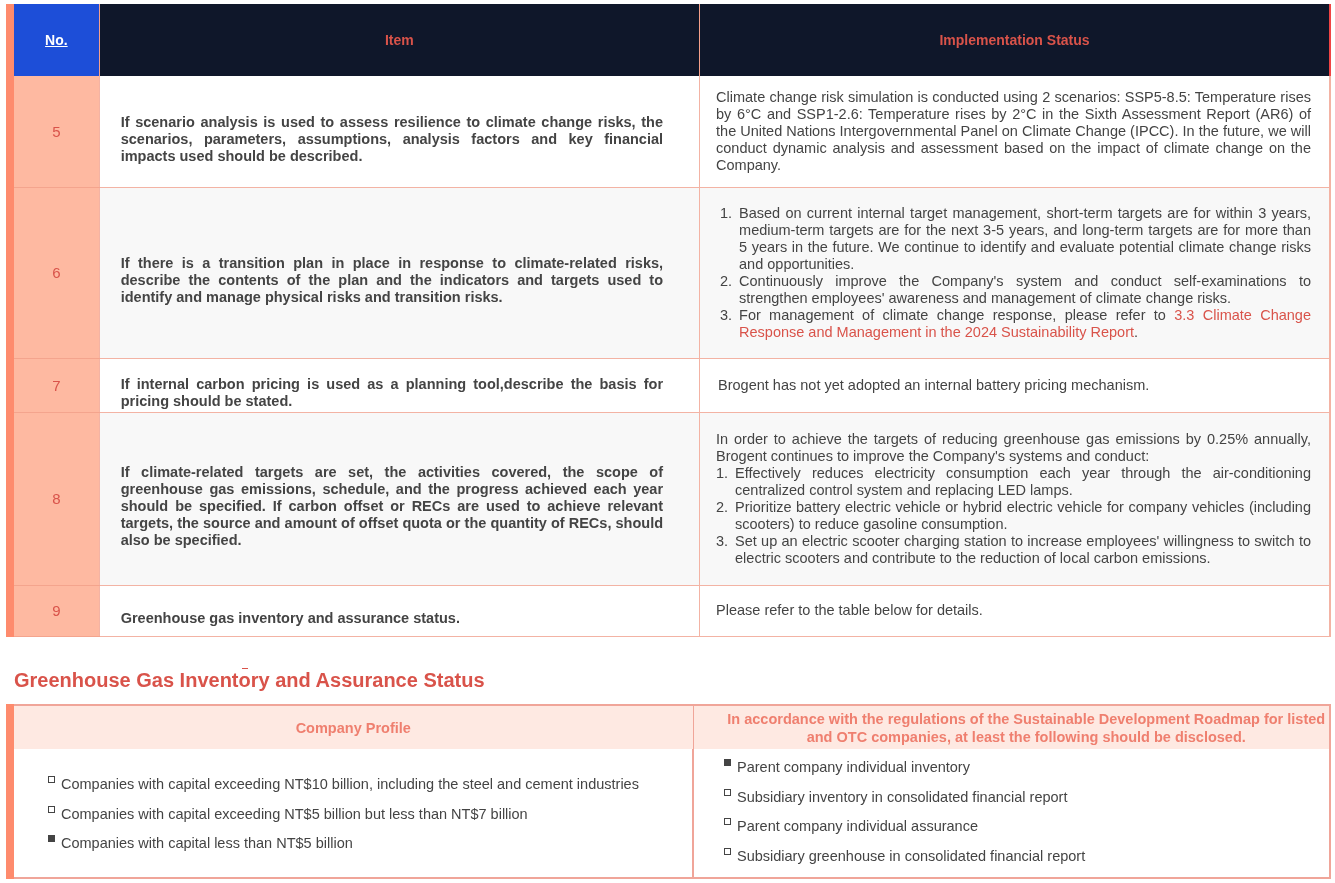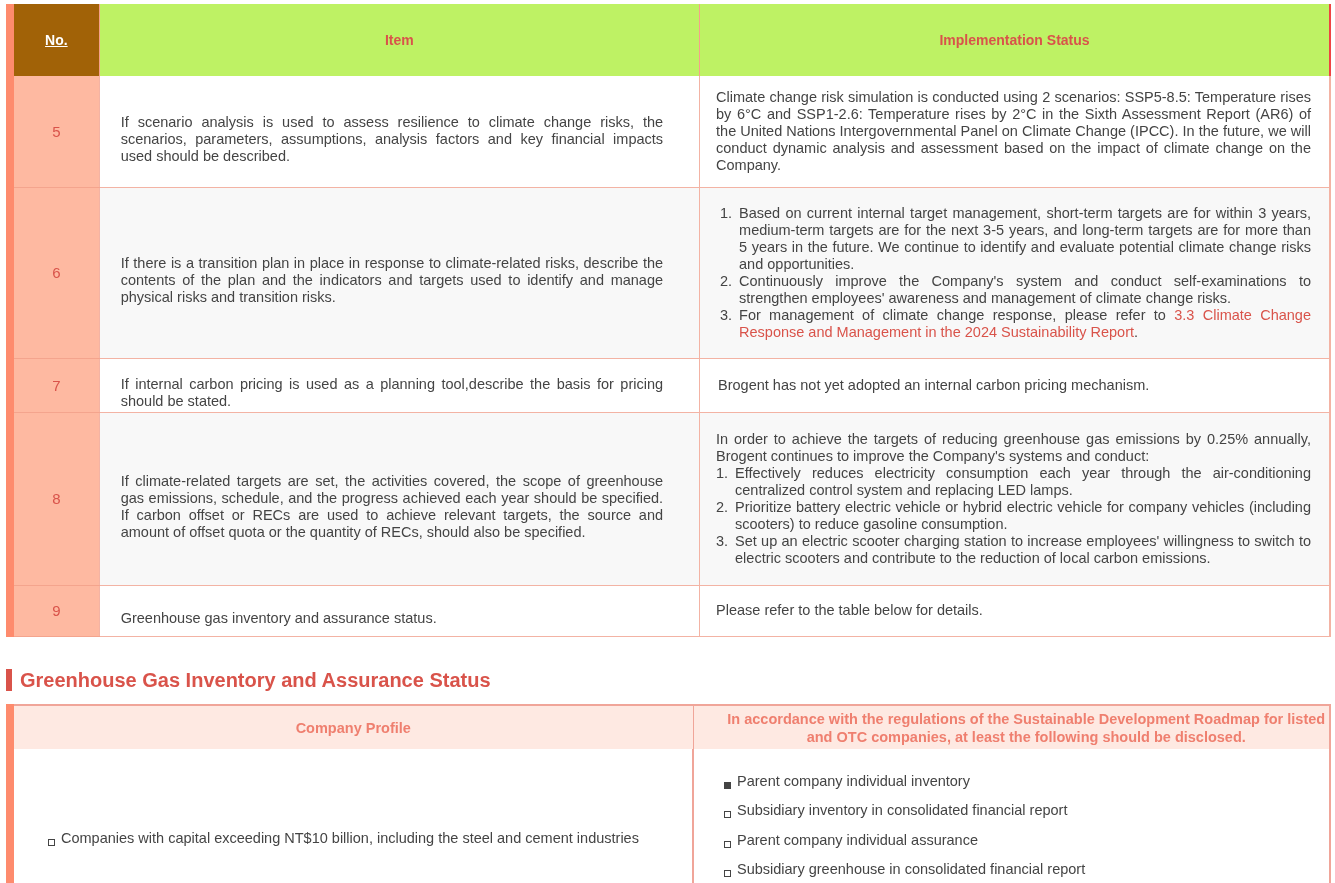--- a/index.html
+++ b/index.html
@@ -8,69 +8,69 @@
     font-family: "Liberation Sans", sans-serif; color: #444444;
   }
   
   .main-table {
     position: absolute; left: 6px; top: 4px; width: 1325px;
     border-collapse: collapse; table-layout: fixed;
     border-left: 8px solid #fe8b6d;
   }
   .main-table th, .main-table td { box-sizing: border-box; }
   .main-table thead th {
-    height: 72px; background: #bef264; color: #d9534a;
+    height: 72px; background: #0f172a; color: #d9534a;
     font-weight: bold; font-size: 14px; text-align: center; vertical-align: middle;
     border-right: 1px solid #f5a08a;
   }
-  .main-table thead th.col-no { background: #a16207; color: #ffffff; text-decoration: underline; }
+  .main-table thead th.col-no { background: #1d4ed8; color: #ffffff; text-decoration: underline; }
   .main-table thead th.col-status { border-right: 2px solid #ef4444; }
   .main-table td {
     font-size: 14.5px; line-height: 17px; vertical-align: middle;
     border-bottom: 1px solid #f3b3a4; border-right: 1px solid #f3b3a4;
   }
   .main-table td.no {
     background: #feb9a1; color: #d9534a; text-align: center; font-size: 15px;
     border-bottom: 1px solid #f4a48d;
   }
-  .main-table td.item { padding: 16px 36px 0 21px; text-align: justify; }
+  .main-table td.item { padding: 16px 36px 0 21px; text-align: justify; font-weight: bold; }
   .main-table td.status { padding: 0 18px 0 16px; text-align: justify; border-right: 2px solid #f3b3a4; }
   .main-table tr.odd td.item, .main-table tr.odd td.status { background: #ffffff; }
   .main-table tr.even td.item, .main-table tr.even td.status { background: #f8f8f8; }
   .ol { margin: 0; padding: 0; list-style: none; }
   .ol li { position: relative; padding-left: 19px; }
   .ol li .num { position: absolute; left: 0; top: 0; }
   .link { color: #d9534a; }
 
   
   .section-title {
-    position: absolute; left: 6px; top: 668px; height: 24px;
-    display: flex; align-items: center;
+    position: absolute; left: 14px; top: 668px; height: 24px;
+    display: flex; align-items: center; flex-direction: column;
   }
   .section-title .bar { width: 6px; height: 22px; background: #d9534a; margin-right: 8px; }
   .section-title .text { color: #d9534a; font-size: 20px; font-weight: bold; }
 
   
   .ghg-table {
     position: absolute; left: 6px; top: 704px; width: 1325px; height: 174px;
     border-collapse: collapse; table-layout: fixed;
     border: 2px solid #f0a599; border-left: 8px solid #fe8b6d;
   }
   .ghg-table th {
     background: #fee9e2; color: #ef7f6f; font-weight: bold; font-size: 14.5px;
     height: 41px; vertical-align: middle; line-height: 18px;
   }
   .ghg-table th.left { text-align: center; border-right: 1px solid #f0a599; }
   .ghg-table th.right { text-align: center; padding-left: 31px; }
   .ghg-table td { vertical-align: top; font-size: 14.5px; }
   .ghg-table td.left { border-right: 2px solid #f0a599; padding: 27px 0 0 34px; }
   .ghg-table td.right { padding: 10px 0 0 30px; }
   .check-list { margin: 0; padding: 0; list-style: none; }
-  .check-list li { display: flex; align-items: flex-end; }
-  .td-left-list li { height: 29.5px; margin-top: 40px; }
+  .check-list li { display: flex; align-items: flex-start; }
+  .td-left-list li { height: 29.5px; }
   .td-right-list li { height: 29.5px; }
   .box {
     display: inline-block; width: 7px; height: 7px; margin-right: 6px;
     border: 1px solid #444444; box-sizing: border-box; flex: none;
   }
   .box.checked { background: #444444; }
 </style>
 </head>
 <body>
 
@@ -112,21 +112,21 @@
             <span class="num">3.</span>
             <span>For management of climate change response, please refer to </span><a class="link">3.3 Climate Change Response and Management in the 2024 Sustainability Report</a><span>.</span>
           </li>
         </ol>
       </td>
     </tr>
 
     <tr class="odd" style="height:54px">
       <td class="no">7</td>
       <td class="item">If internal carbon pricing is used as a planning tool,describe the basis for pricing should be stated.</td>
-      <td class="status" style="padding-left:18px">Brogent has not yet adopted an internal carbon pricing mechanism.</td>
+      <td class="status" style="padding-left:18px">Brogent has not yet adopted an internal battery pricing mechanism.</td>
     </tr>
 
     <tr class="even" style="height:173px">
       <td class="no">8</td>
       <td class="item">If climate-related targets are set, the activities covered, the scope of greenhouse gas emissions, schedule, and the progress achieved each year should be specified. If carbon offset or RECs are used to achieve relevant targets, the source and amount of offset quota or the quantity of RECs, should also be specified.</td>
       <td class="status">
         <div>In order to achieve the targets of reducing greenhouse gas emissions by 0.25% annually, Brogent continues to improve the Company's systems and conduct:</div>
         <ol class="ol">
           <li>
             <span class="num">1.</span>

